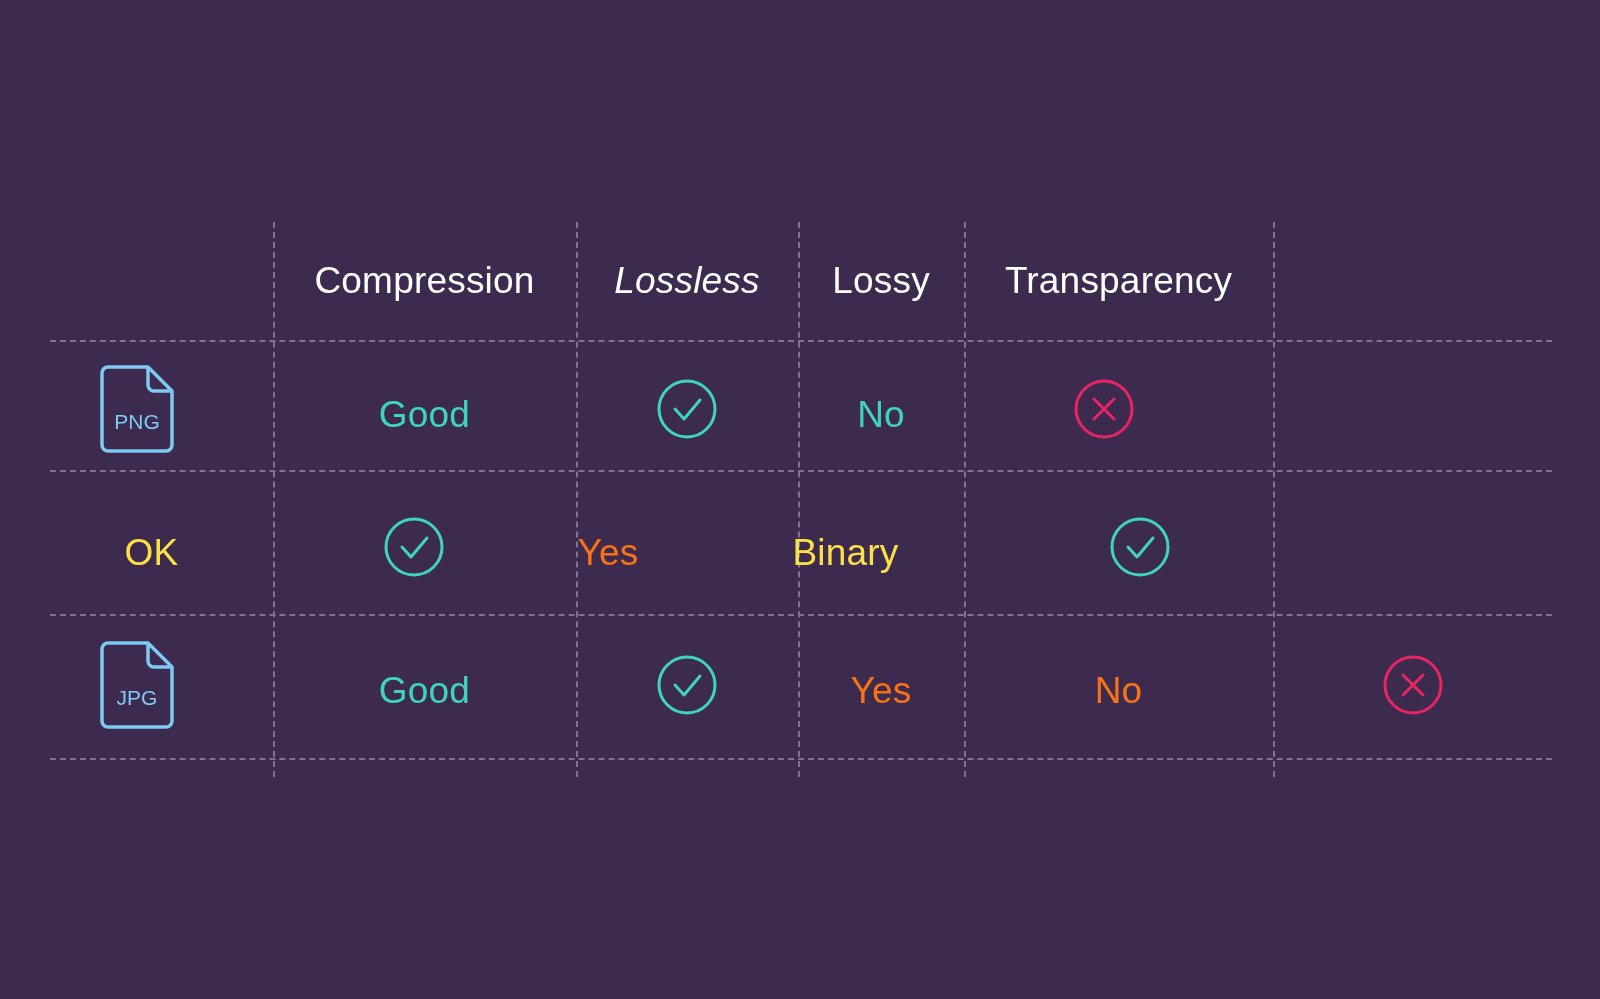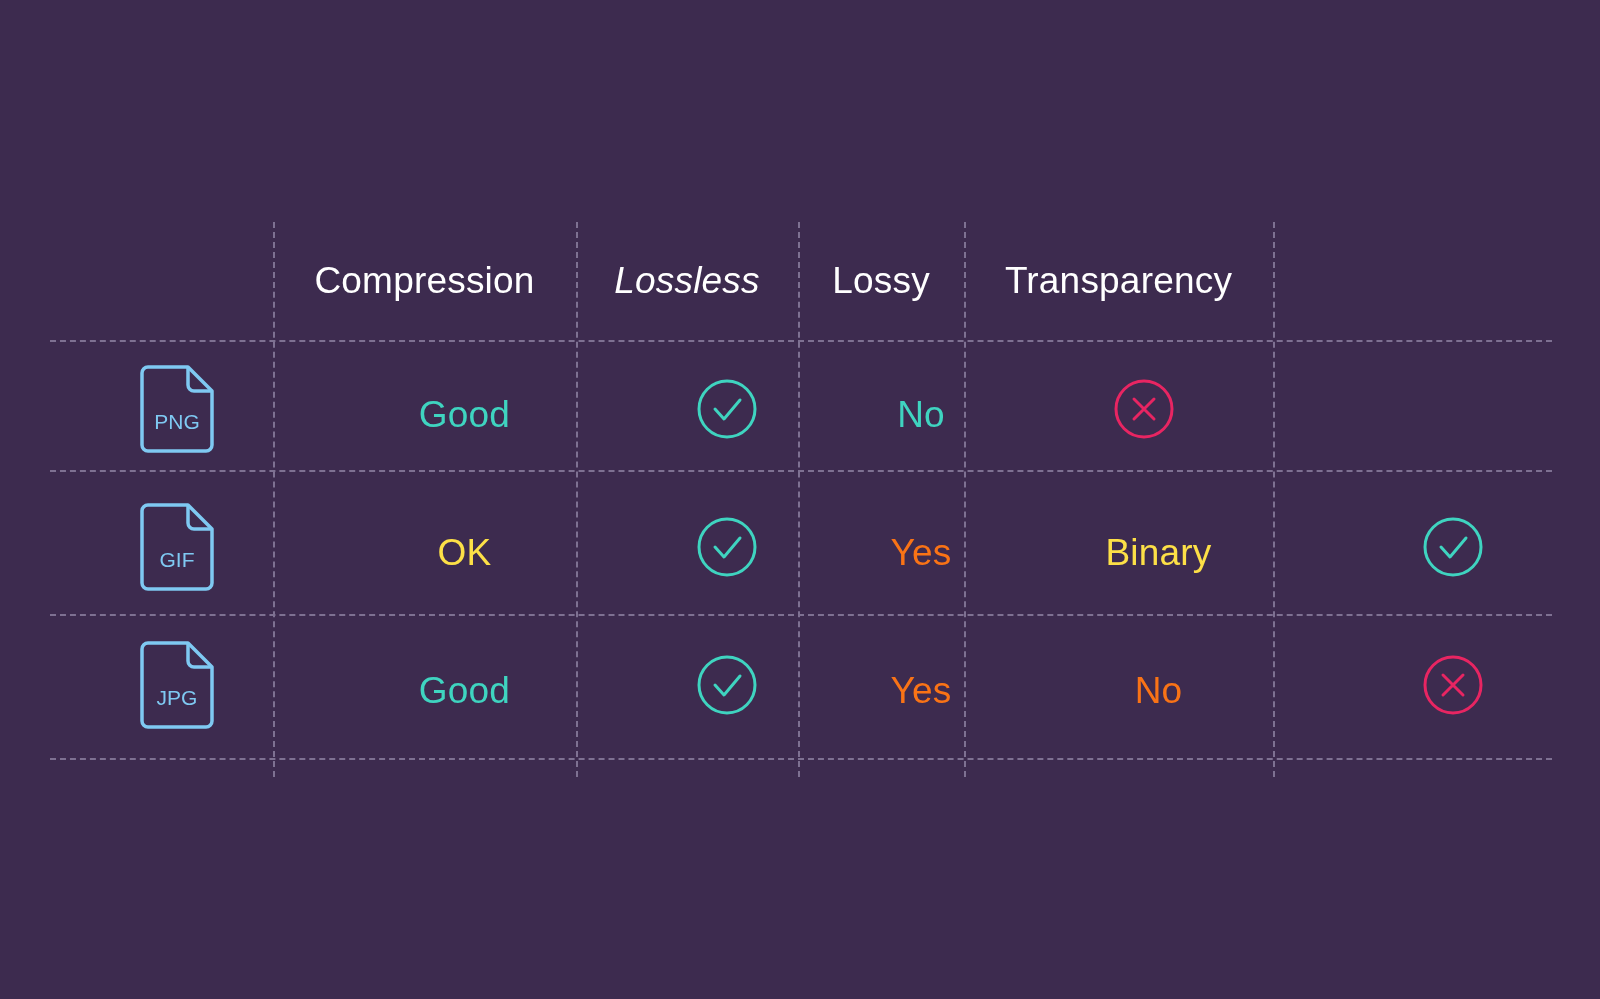--- a/index.html
+++ b/index.html
@@ -46,21 +46,21 @@
     top: 222px;
     width: 1600px;
   }
 
   .row {
     display: flex;
     align-items: center;
   }
 
   .row-head { height: 118px; }
-  .row-body { height: 138px; padding-left: 40px; }
+  .row-body { height: 138px; }
 
   
   .c0 { width: 273px; }
   .c1 { width: 303px; }
   .c2 { width: 222px; font-style: italic; }
   .c3 { width: 166px; }
   .c4 { width: 309px; }
   .c5 { width: 279px; }
 
   .cell {
@@ -156,27 +156,20 @@
     </div>
     <div class="cell c5">
       <svg class="status-icon" viewBox="0 0 62 62">
         <circle cx="31" cy="31" r="28" fill="none" stroke="#E82562" stroke-width="3"></circle>
         <path d="M21 21 L41 41 M41 21 L21 41" fill="none" stroke="#E82562" stroke-width="3" stroke-linecap="round"></path>
       </svg>
     </div>
   </div>
 
   <div class="row row-body">
-    <div class="cell c0">
-      <svg class="file-icon" viewBox="0 0 78 92">
-        <path d="M4 10 a6 6 0 0 1 6-6 h40 l24 24 v54 a6 6 0 0 1 -6 6 h-58 a6 6 0 0 1 -6 -6 z" fill="none" stroke="#7FC9F2" stroke-width="3.5" stroke-linejoin="round"></path>
-        <path d="M50 4 v18 a6 6 0 0 0 6 6 h18" fill="none" stroke="#7FC9F2" stroke-width="3.5" stroke-linejoin="round"></path>
-        <text class="file-label" x="39" y="66" text-anchor="middle">GIF</text>
-      </svg>
-    </div>
     <div class="cell c1">
       <span class="val cream">OK</span>
     </div>
     <div class="cell c2">
       <svg class="status-icon" viewBox="0 0 62 62">
         <circle cx="31" cy="31" r="28" fill="none" stroke="#3FD4C0" stroke-width="3"></circle>
         <path d="M19 31 l9 10 l16 -19" fill="none" stroke="#3FD4C0" stroke-width="3" stroke-linecap="round" stroke-linejoin="round"></path>
       </svg>
     </div>
     <div class="cell c3">

